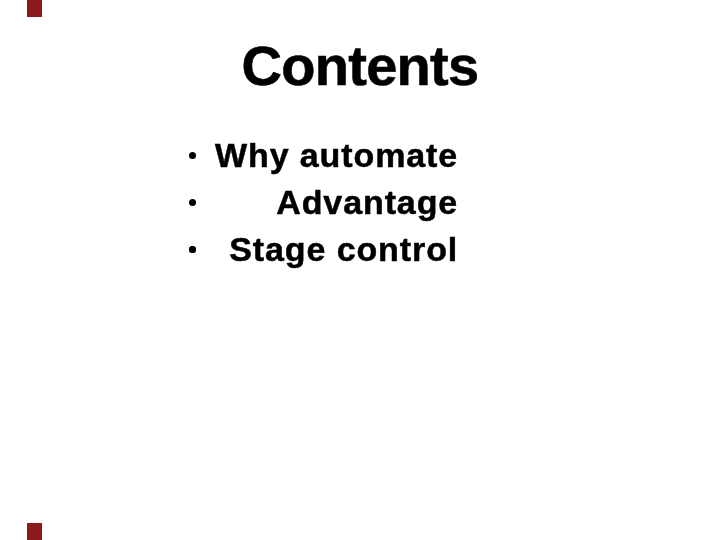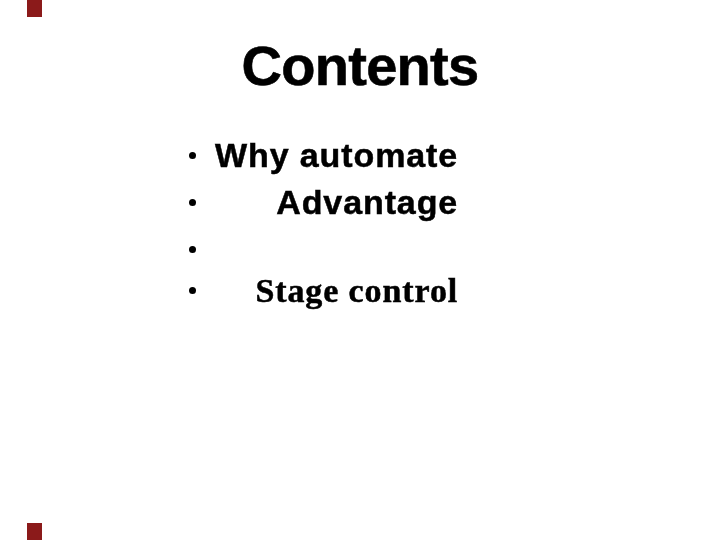--- a/index.html
+++ b/index.html
@@ -67,22 +67,20 @@
     position: absolute;
     left: 0;
     top: 20px;
     width: 7px;
     height: 7px;
     border-radius: 50%;
     background: #000000;
     -webkit-text-stroke: 0;
   }
   .bullet-item.spaced {
-    margin-top: 41px;
-    font-family: Liberation Serif, serif;
   }
 </style>
 </head>
 <body>
 
 <div class="slide">
 
   <div class="corner-mark top"></div>
   <div class="corner-mark bottom"></div>
 

